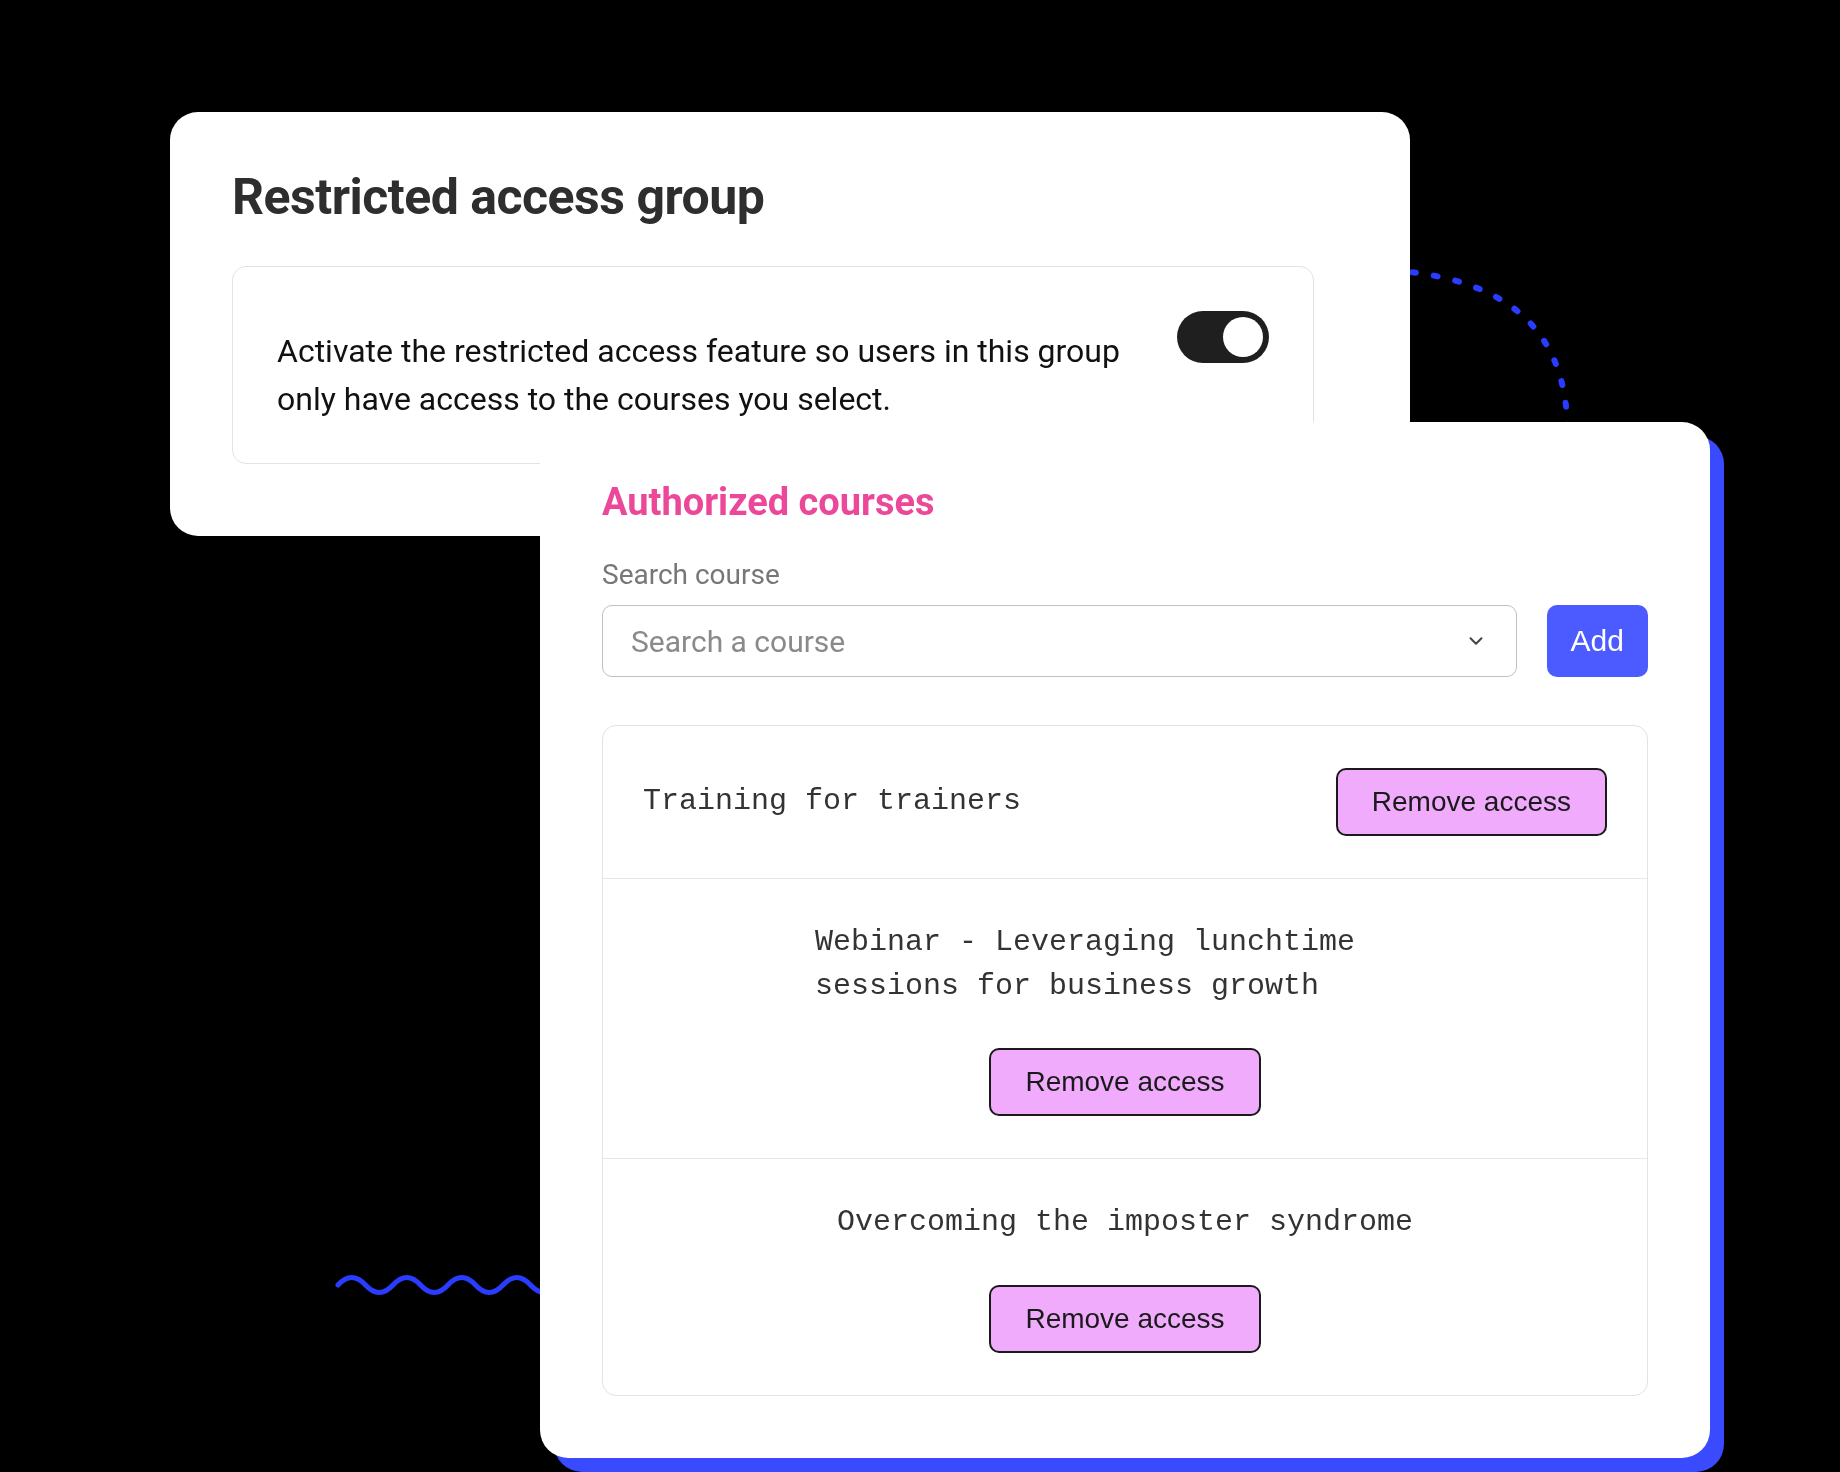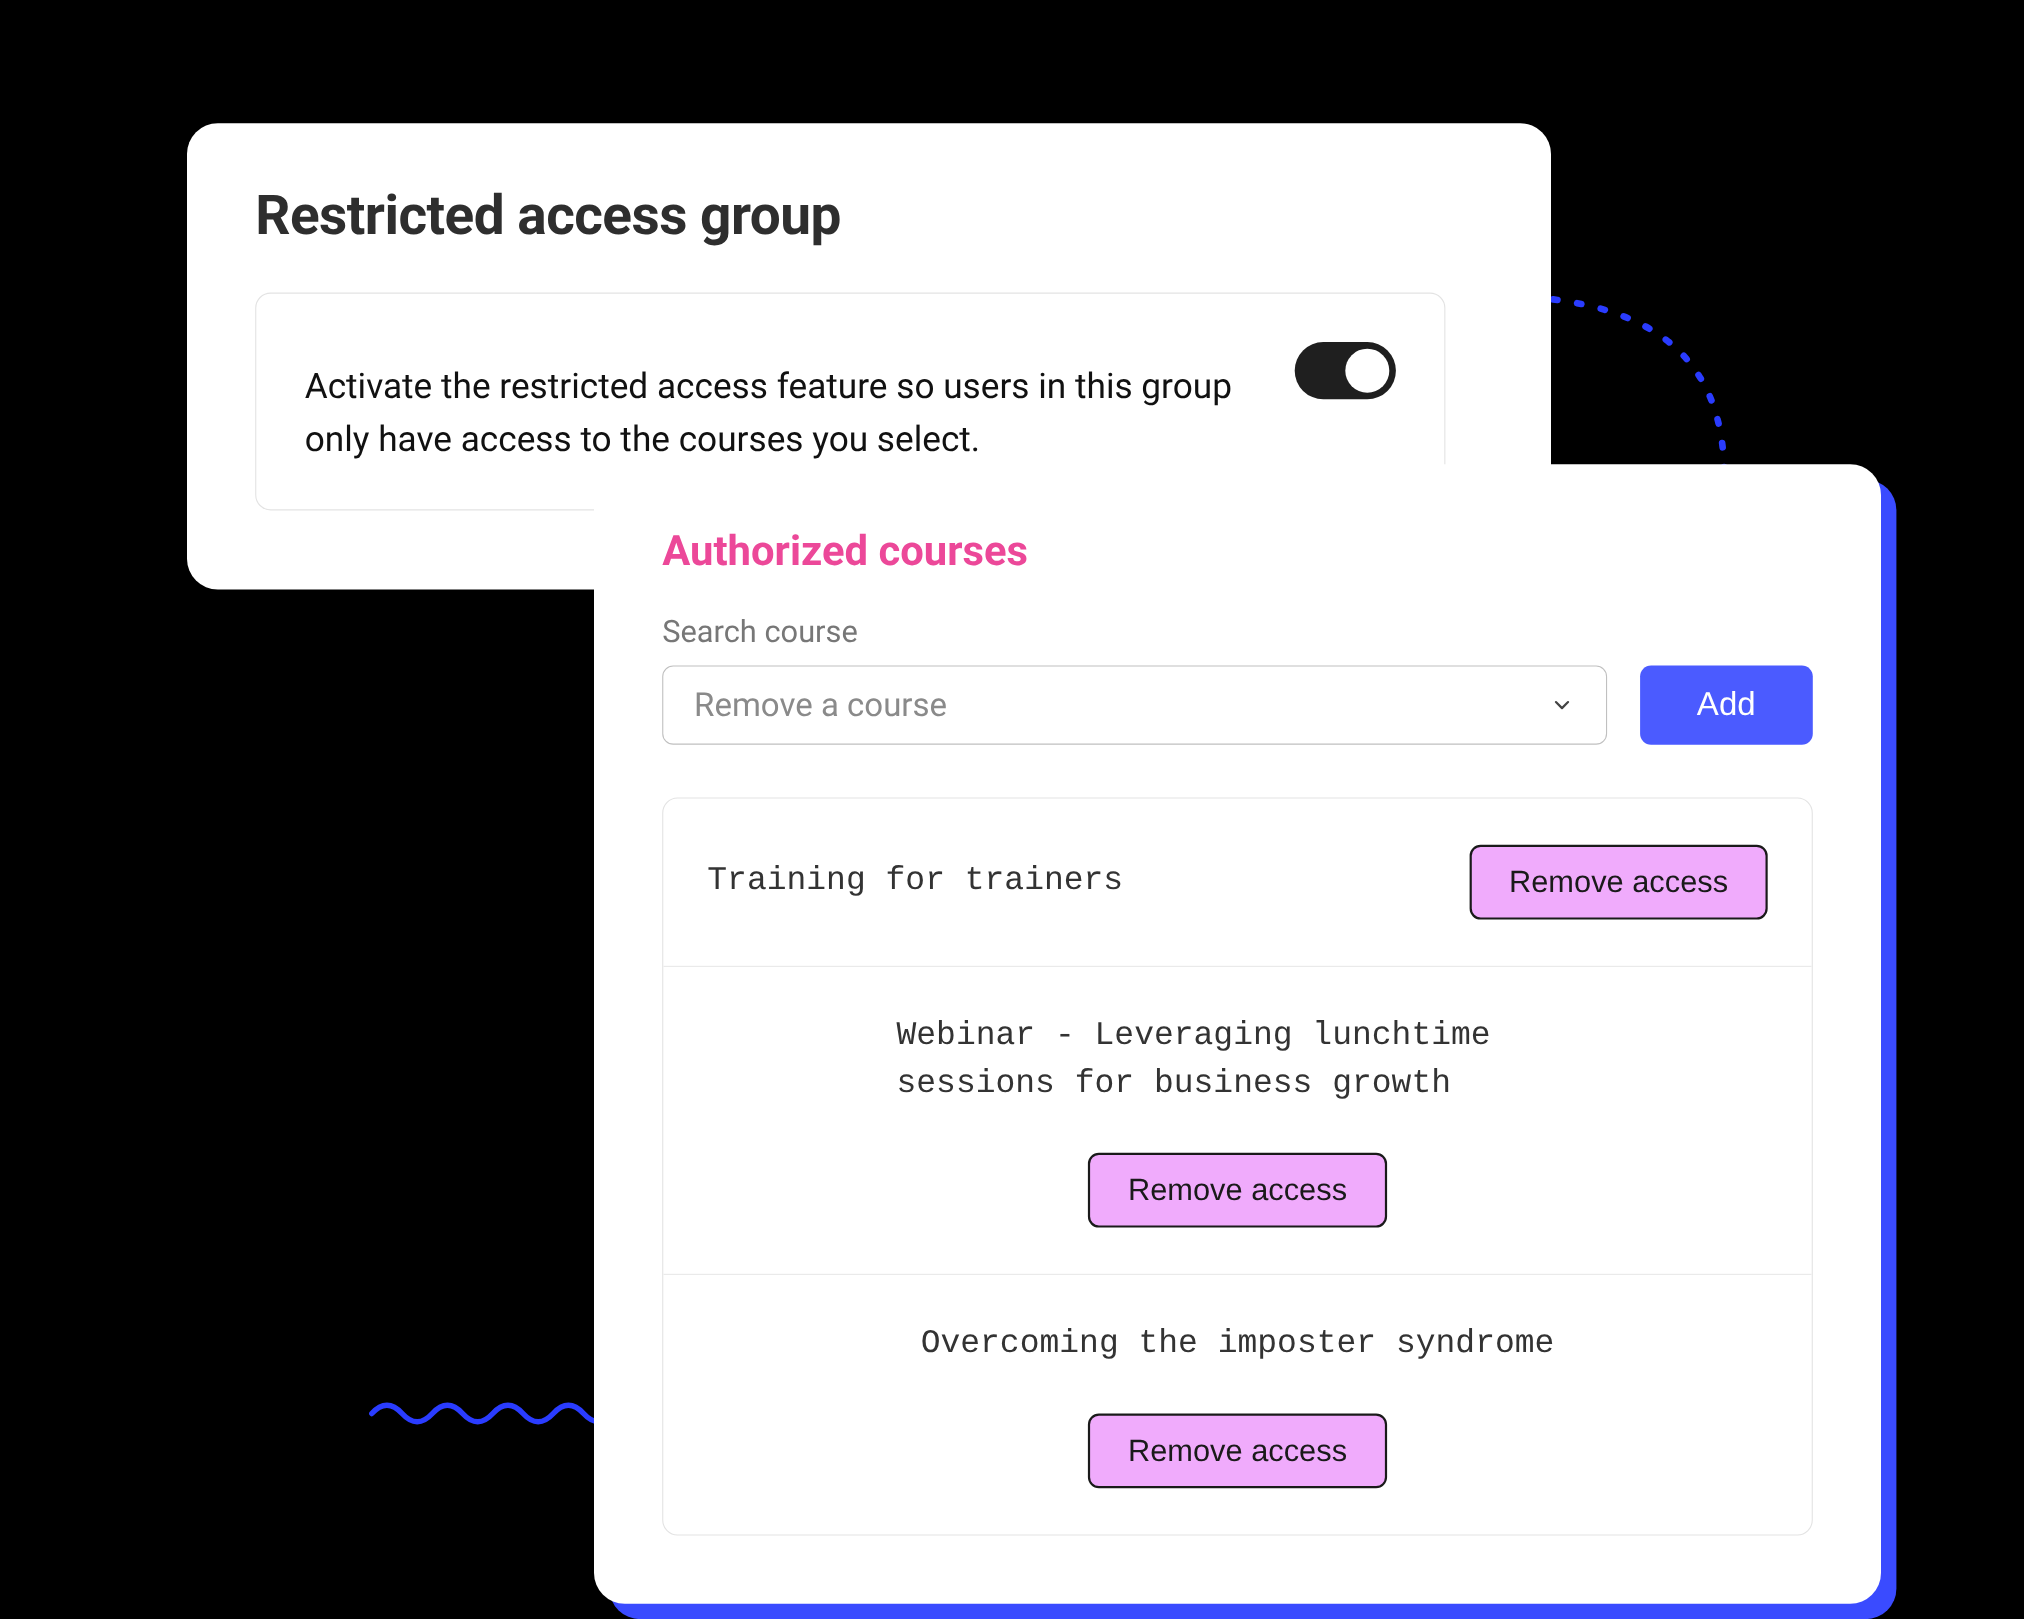--- a/index.html
+++ b/index.html
@@ -139,21 +139,21 @@
   }
   .chevron {
     width: 24px;
     height: 24px;
     display: flex;
     align-items: center;
     justify-content: center;
   }
   .add-btn {
     height: 72px;
-    padding: 0 52px;
+    padding: 0 24px;
     background: #4b5bff;
     color: #fff;
     font-size: 30px;
     font-weight: 500;
     border: none;
     border-radius: 10px;
     display: flex;
     align-items: center;
     justify-content: center;
   }
@@ -219,21 +219,21 @@
   <path d="M 0 15 Q 13.75 0, 27.5 15 T 55 15 T 82.5 15 T 110 15 T 137.5 15 T 165 15 T 192.5 15 T 220 15" fill="none" stroke="#2a3cff" stroke-width="5" stroke-linecap="round"></path>
 </svg>
 
 <div class="card-auth-wrap">
   <div class="card-auth-shadow"></div>
   <div class="card-auth">
     <h2>Authorized courses</h2>
     <div class="search-label">Search course</div>
     <div class="search-row">
       <div class="select-course">
-        <span class="select-placeholder">Remove a course</span>
+        <span class="select-placeholder">Search a course</span>
         <span class="chevron">
           <svg width="22" height="22" viewBox="0 0 24 24" fill="none">
             <path d="M6 9l6 6 6-6" stroke="#444" stroke-width="2.2" stroke-linecap="round" stroke-linejoin="round"></path>
           </svg>
         </span>
       </div>
       <button class="add-btn">Add</button>
     </div>
 
     <div class="course-list">

